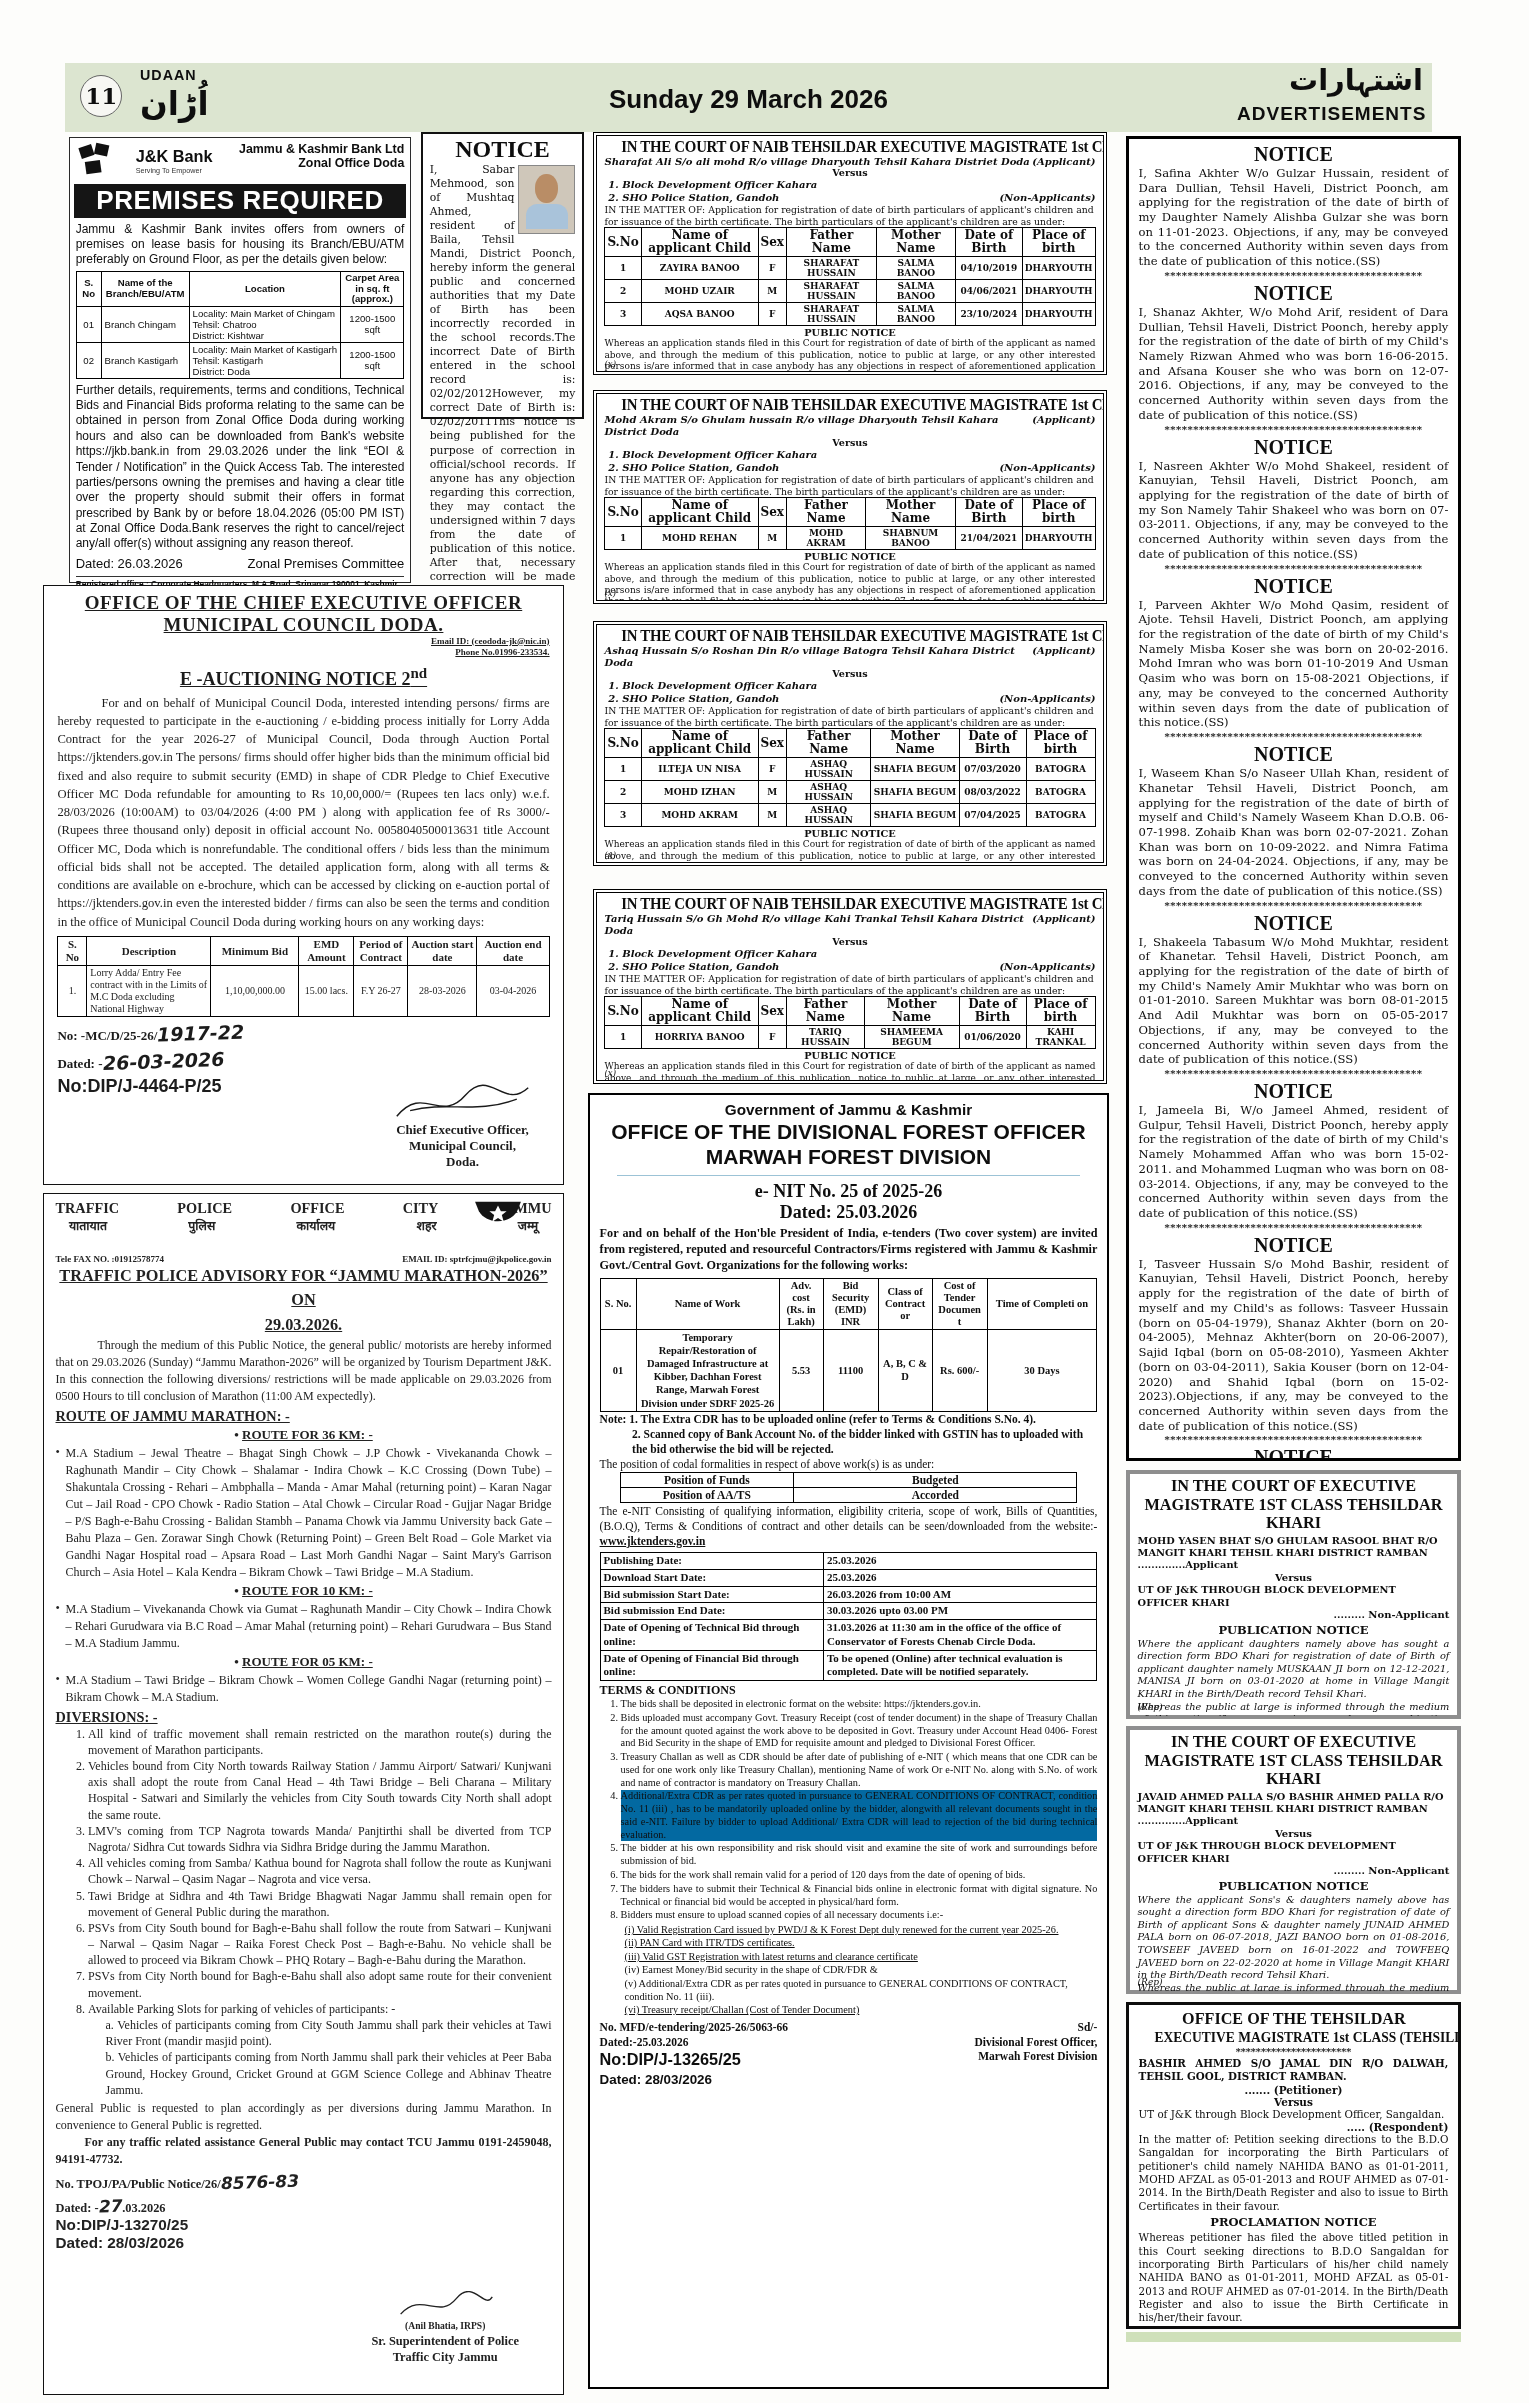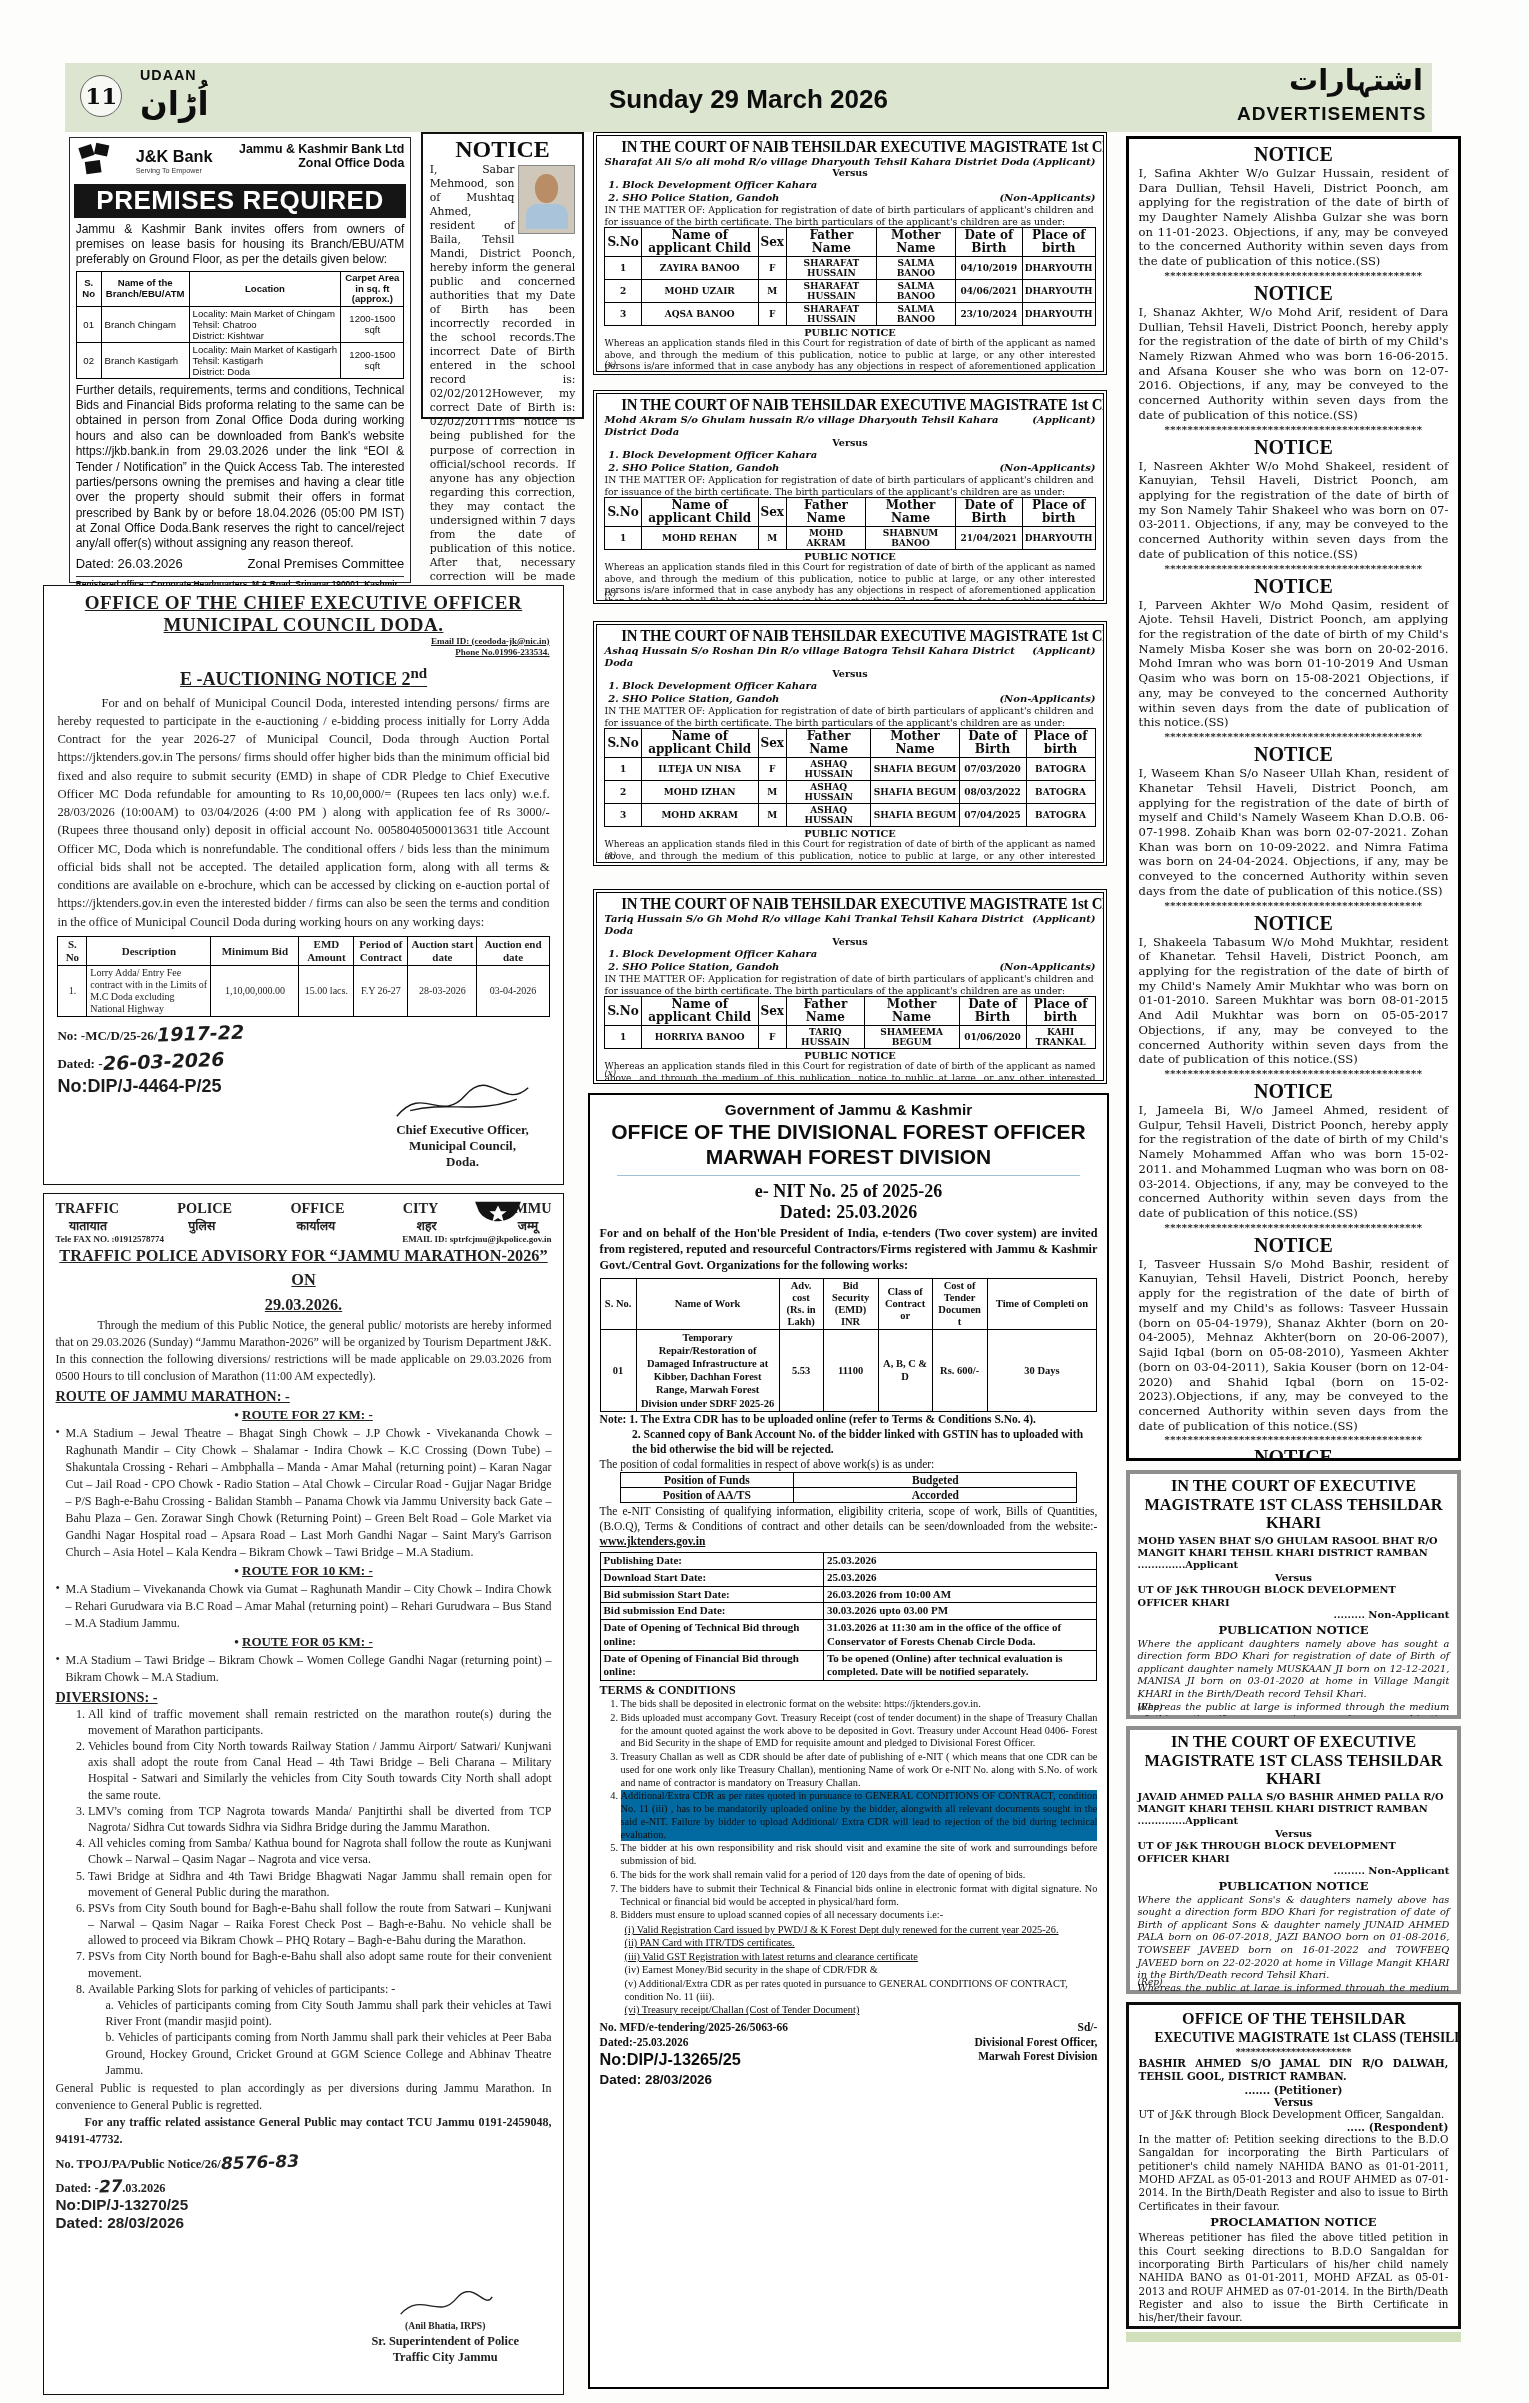--- a/index.html
+++ b/index.html
@@ -87,21 +87,21 @@
 #muni th{font-size:11px;font-weight:bold;line-height:1.15;}
 #muni td{font-size:10px;line-height:1.2;}
 #muni .no{font-weight:bold;font-size:13px;margin-top:5.7px;}
 .hand{font-family:"DejaVu Sans",sans-serif;font-style:italic;font-size:19px;display:inline-block;transform:rotate(-2deg);}
 #muni .dip{font-weight:bold;font-size:18px;font-family:"Liberation Sans",sans-serif;margin-top:3.8px;}
 #muni .sig{position:absolute;right:29px;bottom:13.4px;text-align:center;font-weight:bold;font-size:13px;line-height:1.25;}
 
 #traffic{left:43px;top:1193px;width:521px;height:1202px;border:1.9px solid #111;padding:5.7px 11.5px;font-family:"Liberation Serif",serif;color:#222;overflow:hidden;}
 #traffic .wrow{display:flex;justify-content:space-between;font-weight:bold;font-size:14.3px;}
 #traffic .hrow{display:flex;justify-content:space-between;font-weight:bold;font-size:12.4px;padding:0 13.4px;}
-#traffic .frow{display:flex;justify-content:space-between;font-weight:bold;font-size:9px;margin-top:0;}
+#traffic .frow{display:flex;justify-content:space-between;font-weight:bold;font-size:9px;margin-top:20px;}
 #traffic .t{text-align:center;font-weight:bold;font-size:16.3px;text-decoration:underline;line-height:1.5;}
 #traffic p{font-size:12px;line-height:1.42;text-align:justify;}
 #traffic .rh{font-weight:bold;font-size:14.3px;text-decoration:underline;margin-top:2.9px;}
 #traffic .rsub{text-align:center;font-weight:bold;font-size:13px;margin:1.9px 0;}
 #traffic .rsub span{text-decoration:underline;}
 #traffic .bullet{display:flex;gap:5.7px;}
 #traffic .bullet .dot{font-size:12.4px;}
 #traffic ol{margin-left:32.5px;}
 #traffic ol li{font-size:12px;line-height:1.35;text-align:justify;}
 #traffic .suba{font-size:12px;line-height:1.35;margin-left:50px;text-align:justify;}
@@ -608,21 +608,21 @@
     <div class="frow">
       <span>Tele FAX   NO. :01912578774</span>
       <span>EMAIL ID: sptrfcjmu@jkpolice.gov.in</span>
     </div>
     <div class="t">
       <div>TRAFFIC POLICE ADVISORY FOR “JAMMU MARATHON-2026” ON</div>
         <div>29.03.2026.</div>
     </div>
     <p style="text-indent:42px;">Through the medium of this Public Notice, the general public/ motorists are hereby informed that on 29.03.2026 (Sunday) “Jammu Marathon-2026” will be organized by Tourism Department J&amp;K. In this connection the following diversions/ restrictions will be made applicable on 29.03.2026 from 0500 Hours to till conclusion of Marathon (11:00 AM expectedly).</p>
     <div class="rh">ROUTE OF JAMMU MARATHON: -</div>
-    <div class="rsub">• <span>ROUTE FOR 27 KM: -</span></div>
+    <div class="rsub">• <span>ROUTE FOR 36 KM: -</span></div>
     <div class="bullet">
         <span class="dot">•</span>
         <p>M.A Stadium – Jewal Theatre – Bhagat Singh Chowk – J.P Chowk - Vivekananda Chowk – Raghunath Mandir – City Chowk – Shalamar - Indira Chowk – K.C Crossing (Down Tube) – Shakuntala Crossing - Rehari – Ambphalla – Manda - Amar Mahal (returning point) – Karan Nagar Cut – Jail Road - CPO Chowk  - Radio Station – Atal Chowk – Circular Road - Gujjar Nagar Bridge – P/S Bagh-e-Bahu Crossing - Balidan Stambh – Panama Chowk via Jammu University back Gate – Bahu Plaza – Gen. Zorawar Singh Chowk (Returning Point) – Green Belt Road – Gole Market via Gandhi Nagar Hospital road – Apsara Road – Last Morh Gandhi Nagar – Saint Mary's Garrison Church – Asia Hotel – Kala Kendra – Bikram Chowk – Tawi Bridge – M.A Stadium.</p>
       </div>
     <div class="rsub">• <span>ROUTE FOR 10 KM: -</span></div>
     <div class="bullet">
         <span class="dot">•</span>
         <p>M.A Stadium – Vivekananda Chowk via Gumat – Raghunath Mandir – City Chowk – Indira Chowk – Rehari Gurudwara via B.C Road – Amar Mahal (returning point) – Rehari Gurudwara – Bus Stand – M.A Stadium Jammu.</p>
       </div>
     <div class="rsub">• <span>ROUTE FOR 05 KM: -</span></div>

